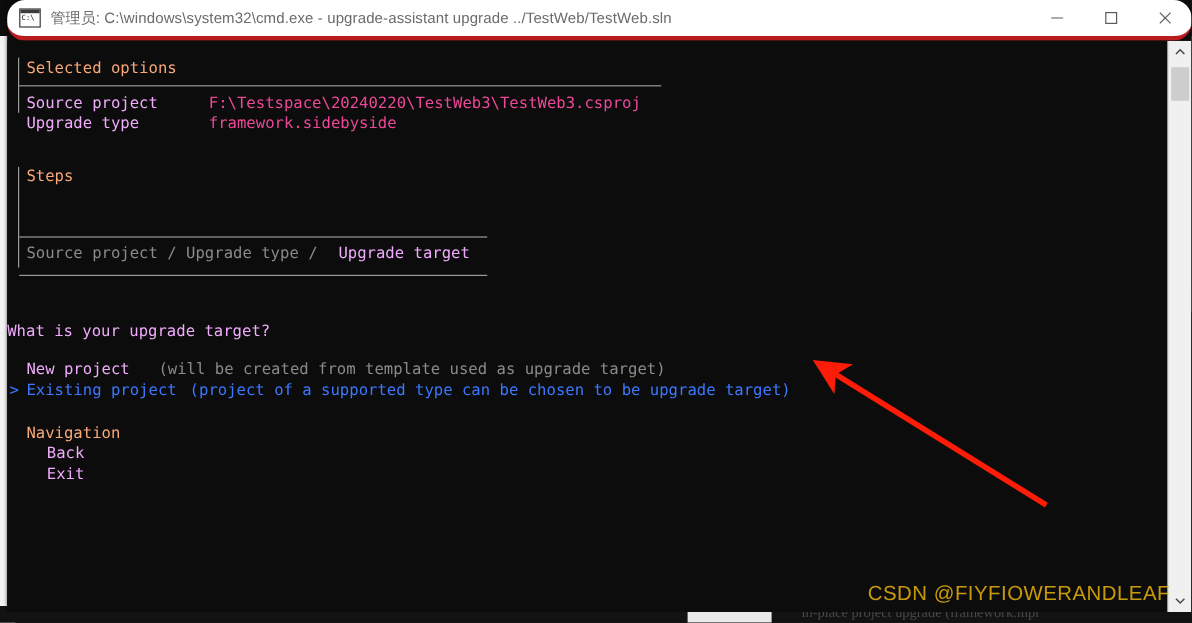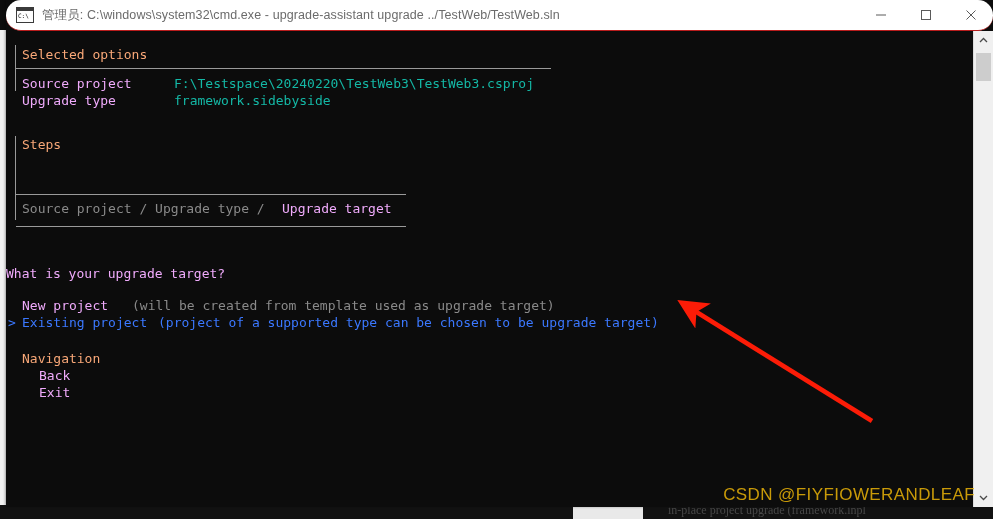--- a/index.html
+++ b/index.html
@@ -61,21 +61,21 @@
     width: 987px; height: 506px;
     background: #0c0c0c;
     box-shadow: 0 0 3px rgba(0,0,0,.6);
   }
   .titlebar {
     position: relative;
     height: 30px;
     background: #ffffff;
     display: flex;
     align-items: center;
-    border-bottom: 1px solid #b91c1c;
+    border-bottom: 4px solid #b91c1c;
     border-radius: 15px;
   }
   .title-icon {
     width: 16px; height: 14px;
     margin-left: 10px; margin-right: 8px;
     background: #fdfdfd;
     border: 1px solid #3a3a3a;
     position: relative;
     flex: 0 0 auto;
   }
@@ -125,21 +125,21 @@
   .line {
     position: absolute;
     white-space: pre;
     font-family: "DejaVu Sans Mono", monospace;
     font-size: 13px;
     line-height: 17px;
     letter-spacing: 0px;
   }
   .c-head    { color: #f9a878; }
   .c-white   { color: #f0abfc; }
-  .c-dim     { color: #14b8a6; }
+  .c-dim     { color: #ec4899; }
   .c-dim2    { color: #8a8a8a; }
   .c-blue    { color: #3b78ff; }
 
   .rule {
     position: absolute;
     height: 1px;
     background: #9a9a9a;
   }
   .vrule {
     position: absolute;

